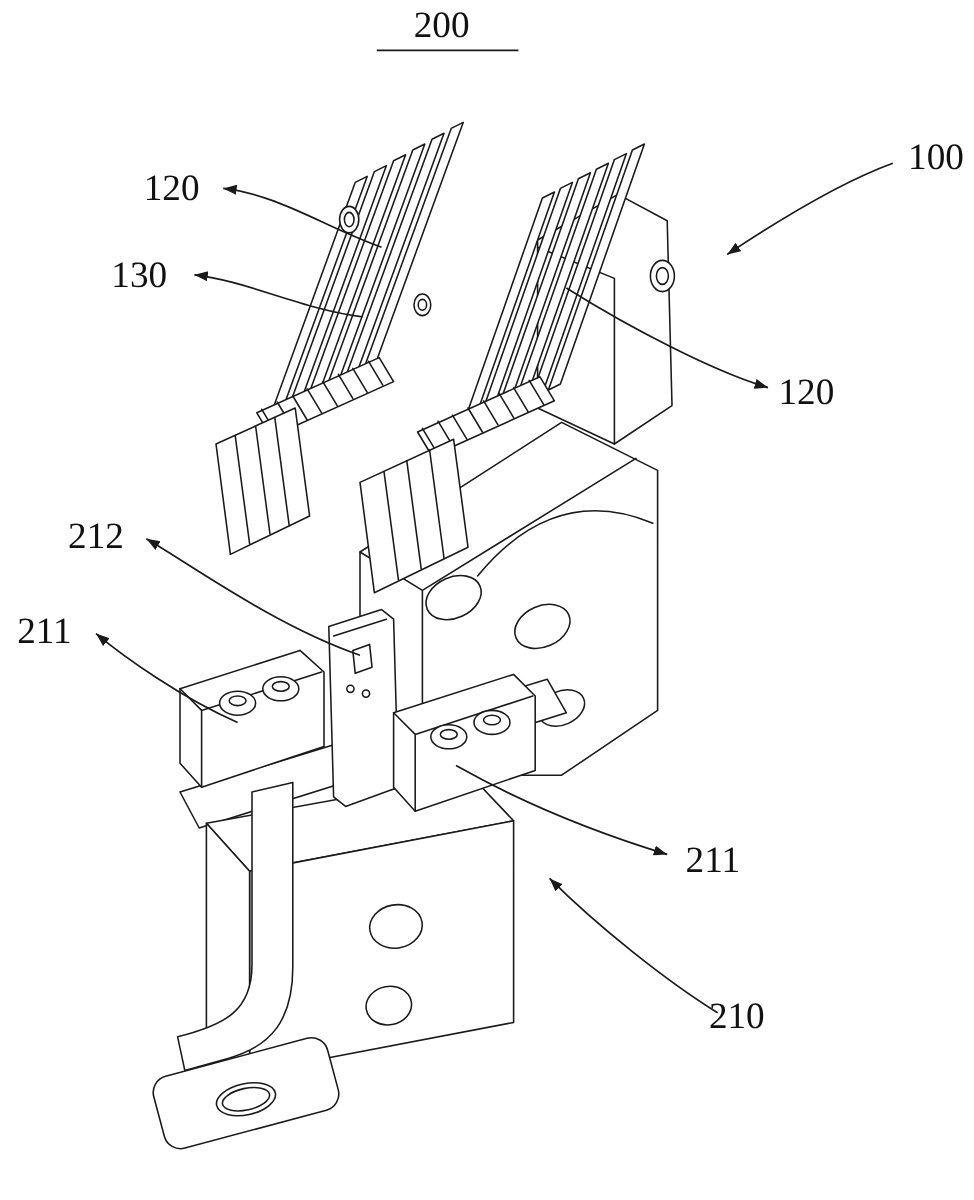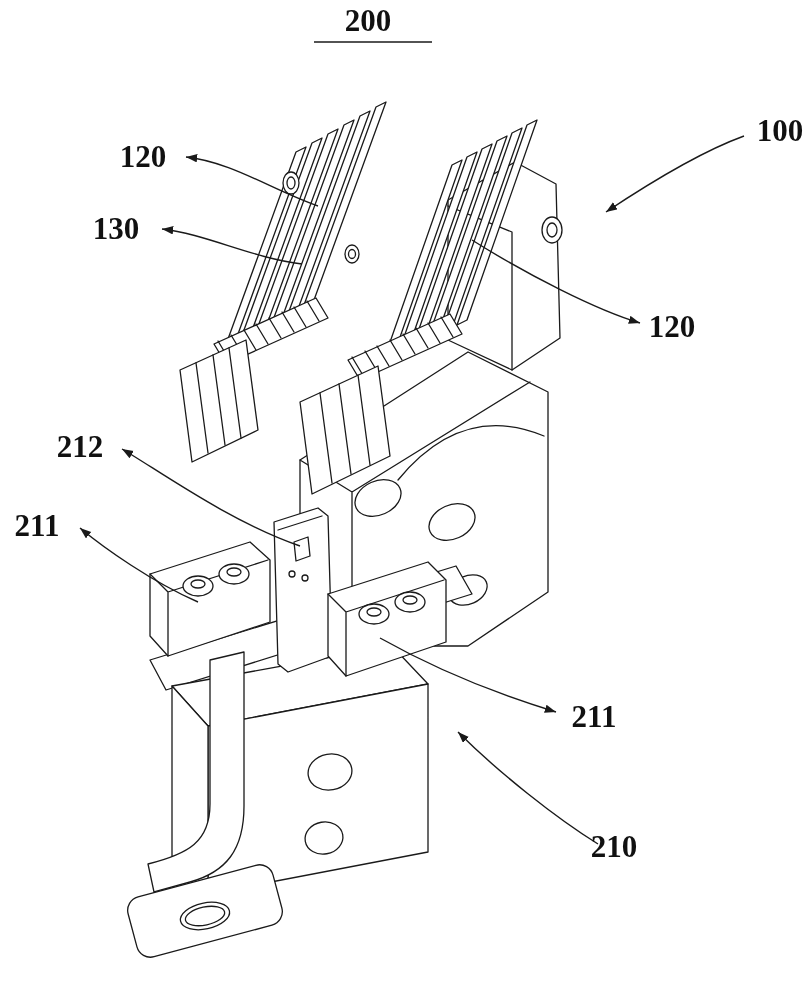--- a/index.html
+++ b/index.html
@@ -3,21 +3,20 @@
 <meta charset="utf-8">
 <style>
   html, body { margin: 0; padding: 0; background: #ffffff; }
   .canvas {
     position: relative;
     width: 812px;
     height: 1000px;
     background: #ffffff;
     overflow: hidden;
     font-family: "Liberation Serif", "DejaVu Serif", serif;
-    font-weight: bold;
   }
   svg { position: absolute; inset: 0; }
   .ref-label {
     font-family: "Liberation Serif", "DejaVu Serif", serif;
     font-size: 31px;
     fill: #111111;
   }
   .title-label {
     font-family: "Liberation Serif", "DejaVu Serif", serif;
     font-size: 31px;

